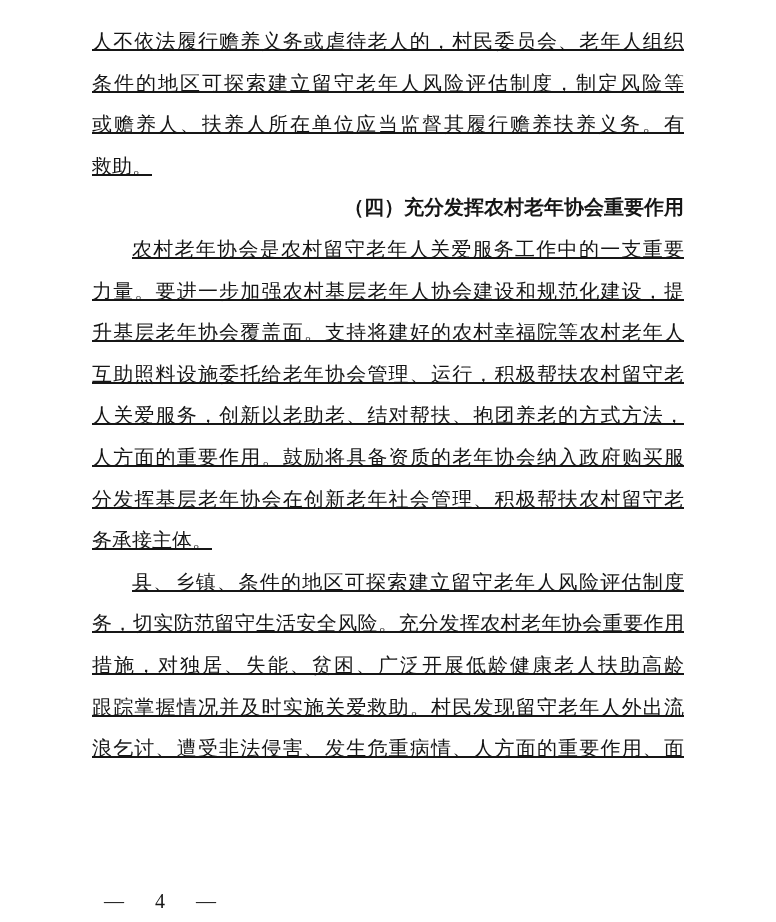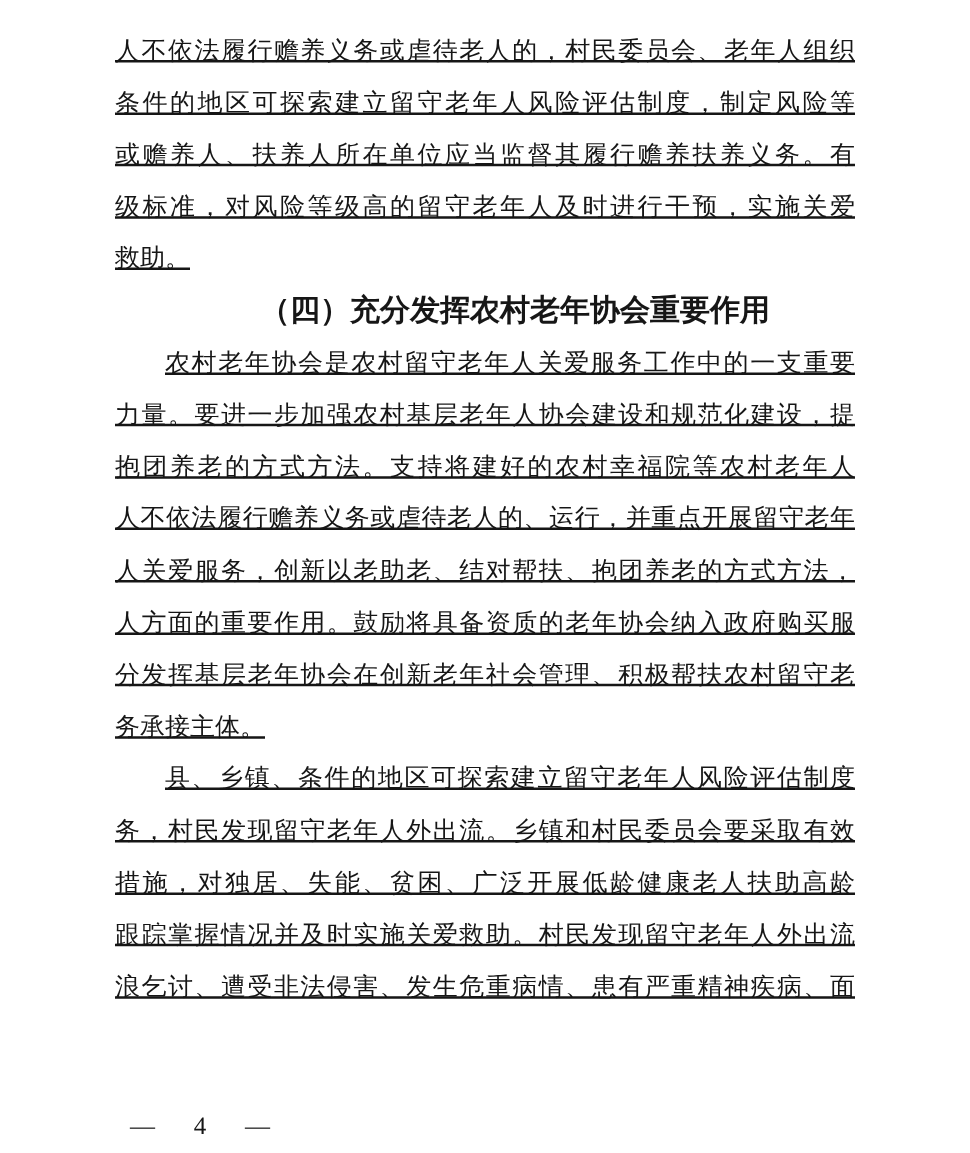--- a/index.html
+++ b/index.html
@@ -32,26 +32,26 @@
     overflow: hidden;
     text-decoration: underline;
   }
   .line.last {
     text-align-last: left;
   }
   .line.indent {
     text-indent: 2em;
   }
   .heading {
-    font-size: 24px;
+    font-size: 20px;
     line-height: 41.6px;
     height: 41.6px;
     font-weight: bold;
     text-indent: 2em;
-    text-align: center;
+    text-align: right;
     overflow: hidden;
   }
   .footer {
     position: absolute;
     left: 104px;
     top: 890px;
     font-size: 20px;
     letter-spacing: 13px;
     color: #161616;
     white-space: nowrap;
@@ -59,36 +59,35 @@
 </style>
 </head>
 <body>
 
 <div class="page">
   <div class="doc-body" id="doc-body">
       <div class="paragraph">
         <div class="line">人不依法履行赡养义务或虐待老人的，村民委员会、老年人组织</div>
         <div class="line">条件的地区可探索建立留守老年人风险评估制度，制定风险等</div>
         <div class="line">或赡养人、扶养人所在单位应当监督其履行赡养扶养义务。有</div>
-        <div class="line">级标准，对风险等级高的留守老年人及时进行干预，实施关爱</div>
         <div class="line last">救助。</div>
       </div>
       <div class="heading">（四）充分发挥农村老年协会重要作用</div>
       <div class="paragraph">
         <div class="line indent">农村老年协会是农村留守老年人关爱服务工作中的一支重要</div>
         <div class="line">力量。要进一步加强农村基层老年人协会建设和规范化建设，提</div>
-        <div class="line">抱团养老的方式方法。支持将建好的农村幸福院等农村老年人</div>
-        <div class="line">人不依法履行赡养义务或虐待老人的、运行，并重点开展留守老年</div>
+        <div class="line">升基层老年协会覆盖面。支持将建好的农村幸福院等农村老年人</div>
+        <div class="line">互助照料设施委托给老年协会管理、运行，积极帮扶农村留守老</div>
         <div class="line">人关爱服务，创新以老助老、结对帮扶、抱团养老的方式方法，</div>
         <div class="line">人方面的重要作用。鼓励将具备资质的老年协会纳入政府购买服</div>
         <div class="line">分发挥基层老年协会在创新老年社会管理、积极帮扶农村留守老</div>
         <div class="line last">务承接主体。</div>
       </div>
       <div class="paragraph">
         <div class="line indent">县、乡镇、条件的地区可探索建立留守老年人风险评估制度</div>
-        <div class="line">务，村民发现留守老年人外出流。乡镇和村民委员会要采取有效</div>
+        <div class="line">务，切实防范留守生活安全风险。充分发挥农村老年协会重要作用</div>
         <div class="line">措施，对独居、失能、贫困、广泛开展低龄健康老人扶助高龄</div>
         <div class="line">跟踪掌握情况并及时实施关爱救助。村民发现留守老年人外出流</div>
-        <div class="line">浪乞讨、遭受非法侵害、发生危重病情、患有严重精神疾病、面</div>
+        <div class="line">浪乞讨、遭受非法侵害、发生危重病情、人方面的重要作用、面</div>
       </div>
     </div>
   <div class="footer">— 4 —</div>
 </div>
 
 </body></html>

